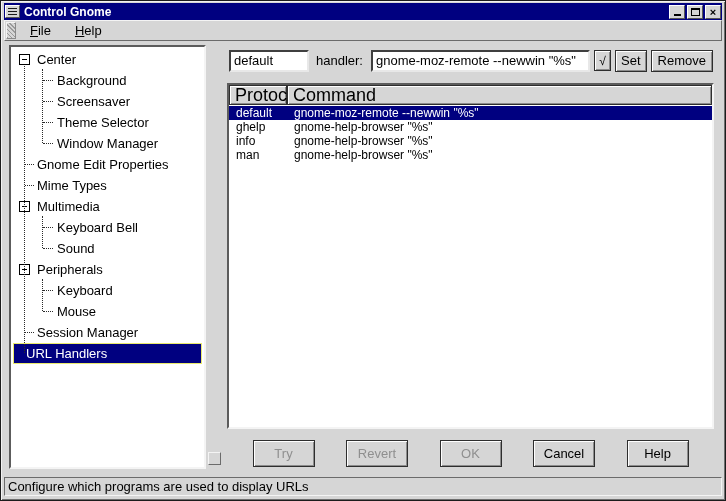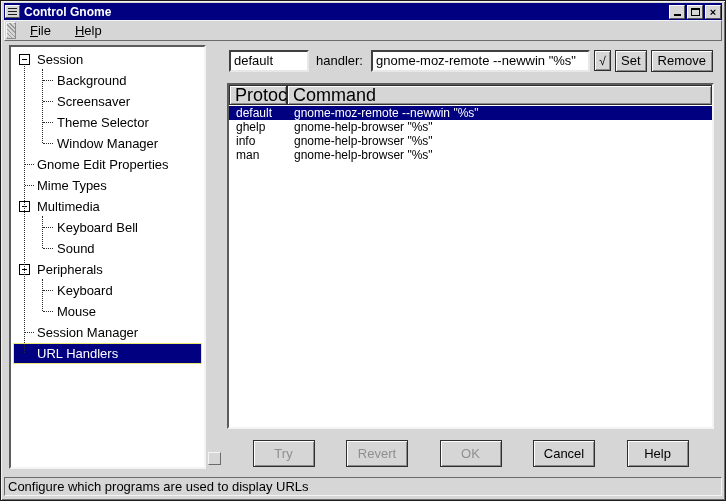--- a/index.html
+++ b/index.html
@@ -75,21 +75,21 @@
     display: flex; align-items: center;
     color: #000; white-space: nowrap;
   }
   .trow.lvl0 .tlabel { padding-left: 26px; }
   .trow.lvl1 .tlabel { padding-left: 46px; }
   .trow.sel {
     background: #000080; color: #fff;
     border: 1px solid #e9e96d;
     margin: 0 2px;
   }
-  .trow.sel .tlabel { padding-left: 23px; }
+  .trow.sel .tlabel { padding-left: 12px; }
   .expander {
     position: absolute; left: 8px; top: 5px;
     width: 11px; height: 11px;
     background: #fff; border: 1px solid #000;
   }
   .expander::after {
     content: ""; position: absolute; left: 2px; top: 4px; width: 5px; height: 1px;
     background: #000;
   }
   .vline { position: absolute; width: 0; border-left: 1px dotted #2b2b2b; }
@@ -201,21 +201,21 @@
     <div class="menuitem">
       <span><span class="accel">H</span><span>elp</span></span>
     </div>
   </div>
 
   <div class="main">
 
     <div class="sidebar">
       <div class="trow lvl0">
         <span class="expander"></span>
-        <span class="tlabel">Session</span>
+        <span class="tlabel">Center</span>
       </div>
       <div class="trow lvl1">
         <span class="tlabel">Background</span>
       </div>
       <div class="trow lvl1">
         <span class="tlabel">Screensaver</span>
       </div>
       <div class="trow lvl1">
         <span class="tlabel">Theme Selector</span>
       </div>

